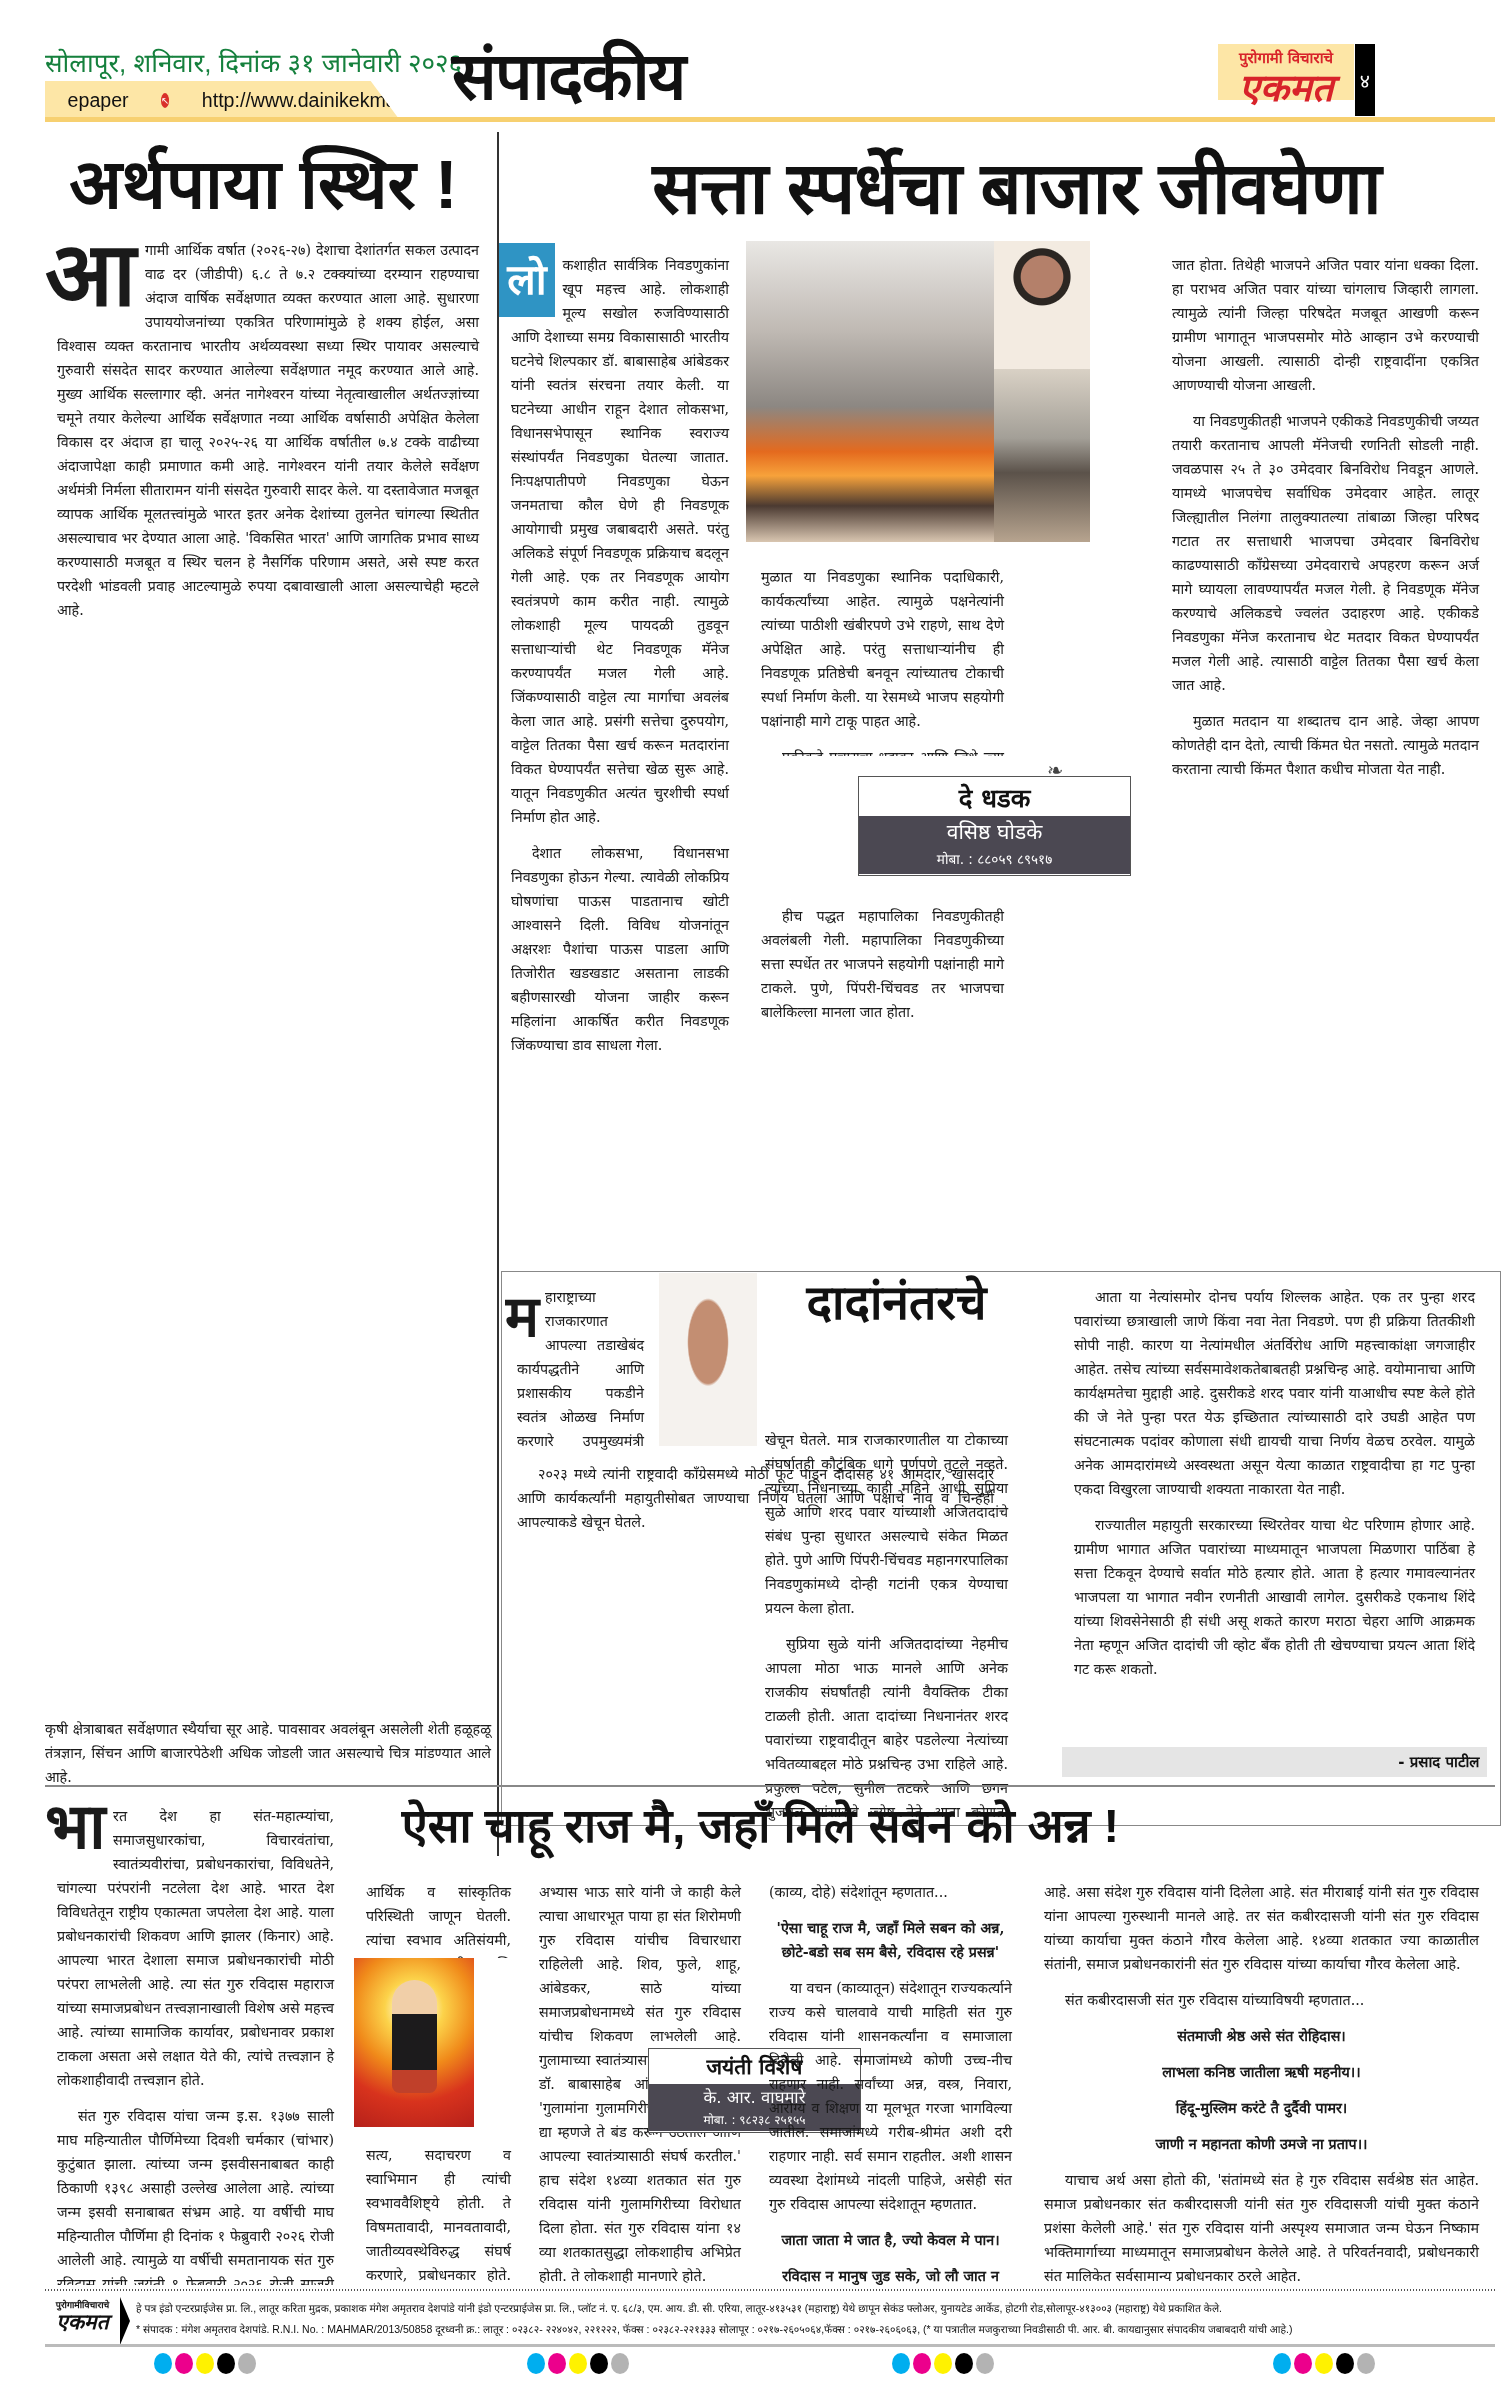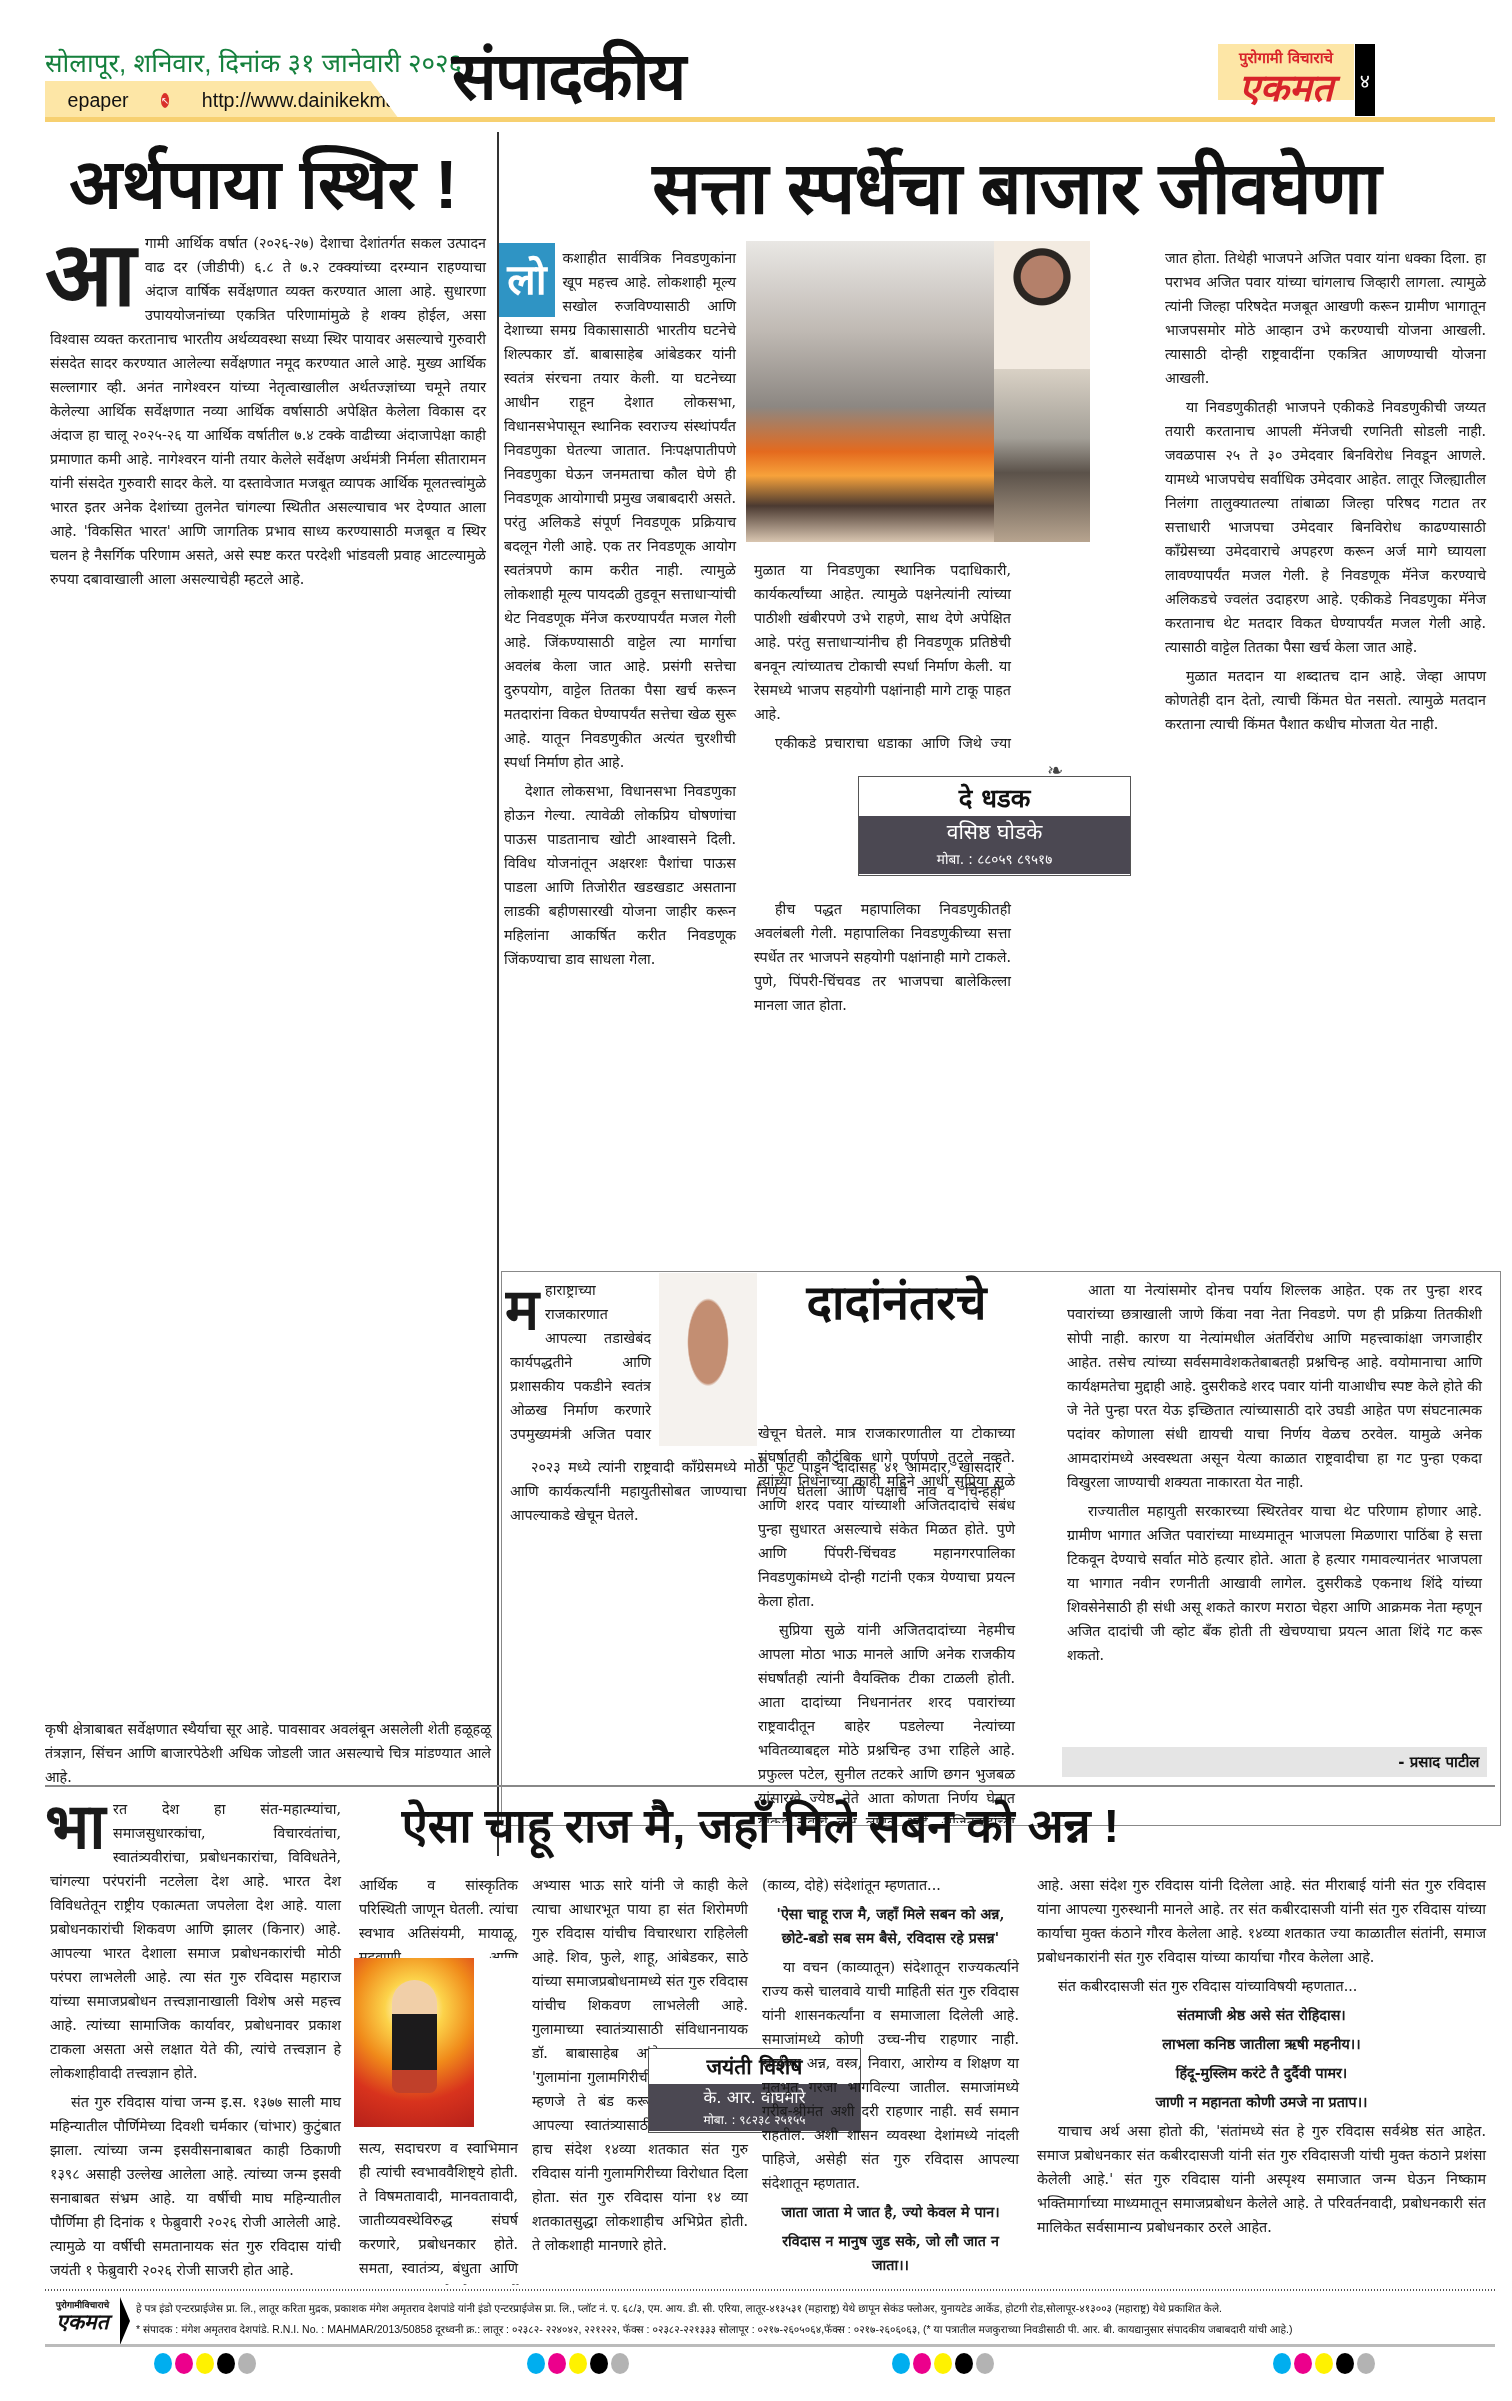--- a/index.html
+++ b/index.html
@@ -1,19 +1,19 @@
 <!DOCTYPE html>
 <html style="font-size:12px"><head>
 <meta charset="utf-8">
 <style>
   html,body{margin:0;padding:0;background:#fff;}
   body{width:1512px;height:2401px;position:relative;overflow:hidden;font-family:"DejaVu Sans",sans-serif;color:#111;}
   .abs{position:absolute;}
   .txt{font-family:"DejaVu Serif",serif;font-size:14.3px;line-height:24px;text-align:justify;color:#1a1a1a;}
-  .txt p{margin:5px;text-indent:0;}
+  .txt p{margin:12px;text-indent:0;}
   .txt p.ind{text-indent:21px;}
   
   .dateline{left:45px;top:44px;font-size:26px;font-family:"Liberation Sans",sans-serif;color:#15803d;}
   .epaper-band{left:45px;top:81px;width:354px;height:38px;background:#fde6a6;clip-path:polygon(0 0,92% 0,100% 100%,0 100%);display:flex;align-items:center;padding-left:22.6px;box-sizing:border-box;font-family:"Liberation Sans",sans-serif;font-size:19.6px;gap:28px;}
   .epaper-icon{display:inline-block;width:15px;height:15px;border-radius:50%;background:#d9302a;color:#fff;font-size:9.8px;line-height:15px;text-align:center;margin:0 4.5px;}
   .rule-top{left:45px;top:117px;width:1450px;height:4.5px;background:#f7d070;}
   .section-title{left:452px;top:39px;font-size:66px;font-weight:bold;font-family:"Liberation Sans",sans-serif;line-height:75px;letter-spacing:-1.5px;}
   .logo-box{left:1218px;top:44px;width:136px;height:56px;background:#fde6a6;text-align:center;}
   .logo-tag{font-size:15px;color:#d8232a;font-weight:bold;margin-top:3px;}
   .logo-name{font-size:38px;color:#d8232a;font-weight:bold;font-style:italic;line-height:42px;}

